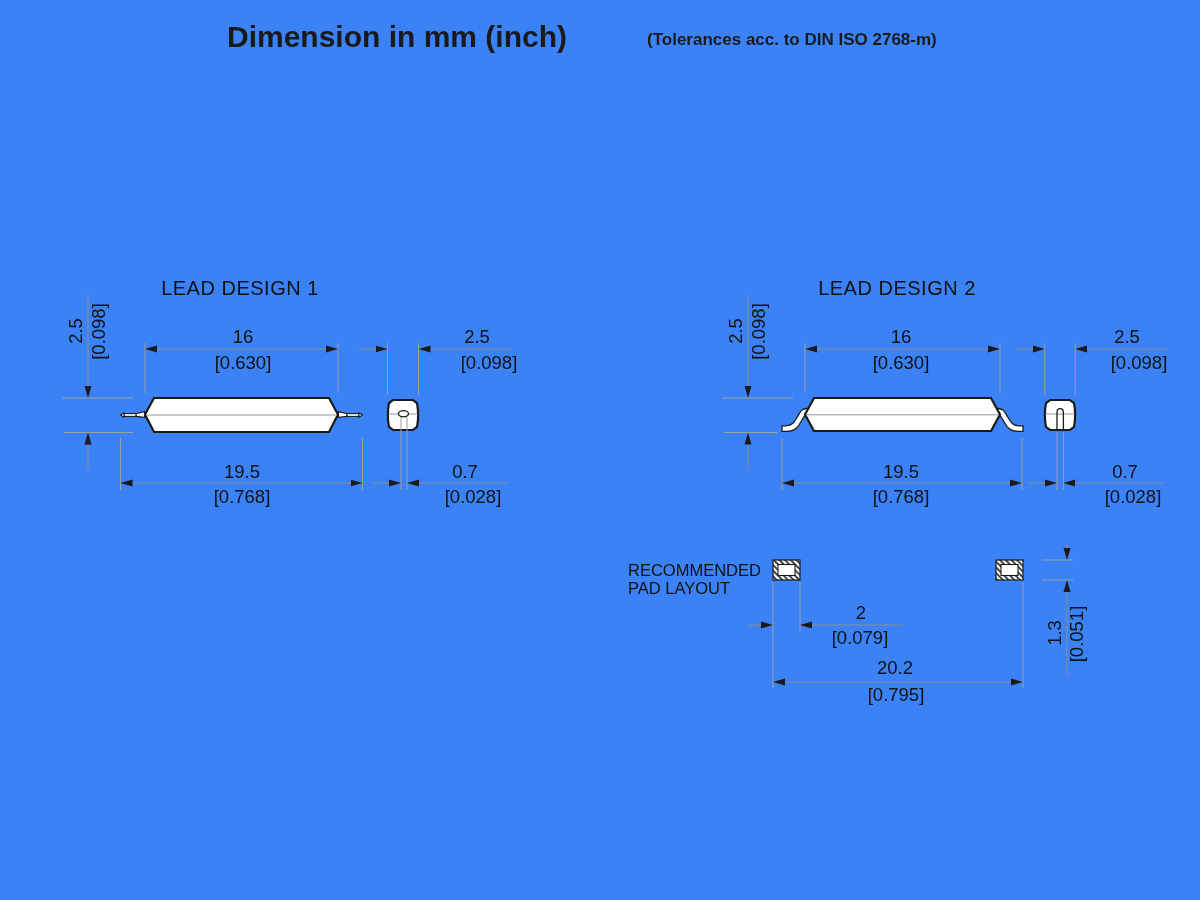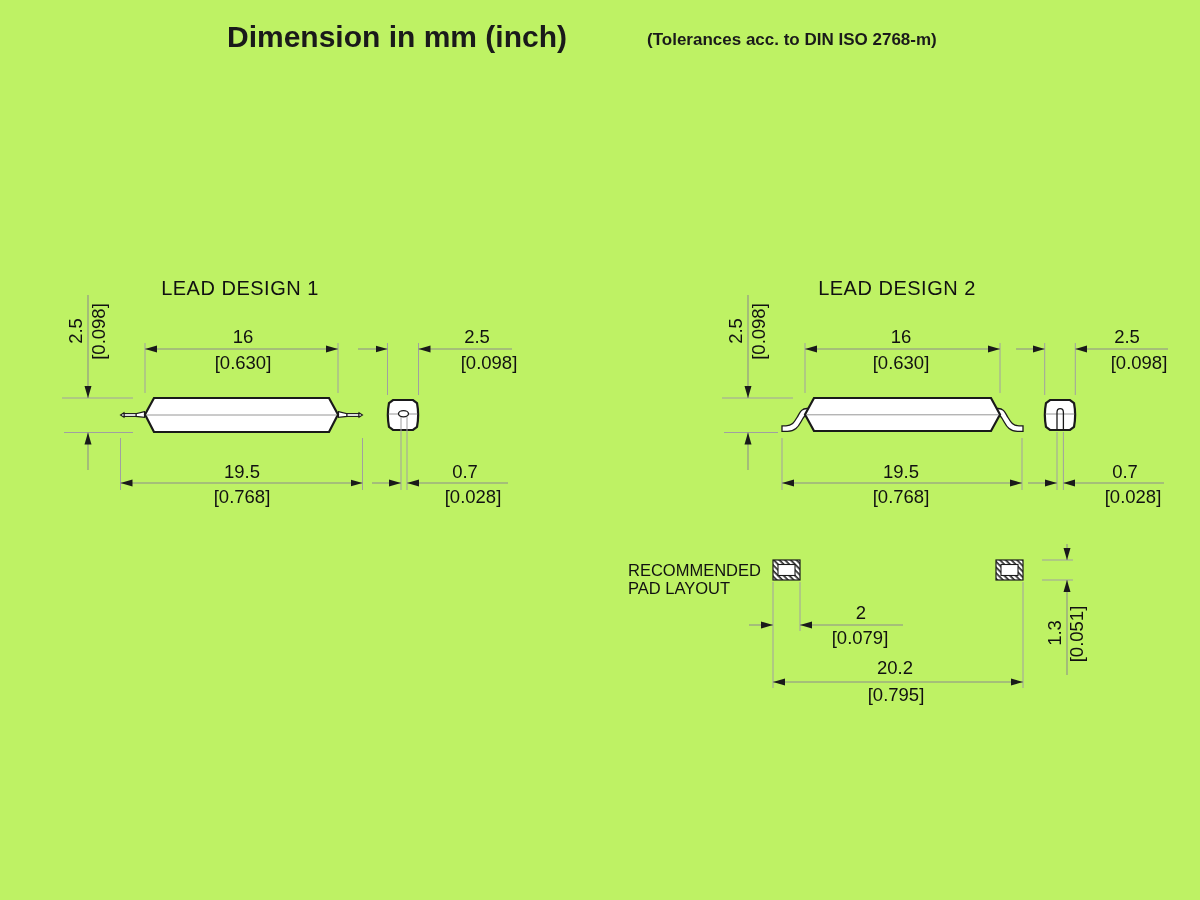--- a/index.html
+++ b/index.html
@@ -1,16 +1,16 @@
 <!DOCTYPE html>
 <html><head>
 <meta charset="utf-8">
 <style>
   html,body{margin:0;padding:0;background:#ffffff;}
-  .stage{position:relative;width:1200px;height:900px;background:#bef264;overflow:hidden;}
+  .stage{position:relative;width:1200px;height:900px;background:#3b82f6;overflow:hidden;}
   svg{display:block;}
   text{font-family:"Liberation Sans","DejaVu Sans",sans-serif;fill:#111111;}
   .title-main{font-size:30px;font-weight:bold;fill:#1a1a1a;}
   .title-tol{font-size:17px;font-weight:bold;fill:#1a1a1a;}
   .section-title{font-size:20px;letter-spacing:0.5px;text-anchor:middle;}
   .dimtext{font-size:18.5px;text-anchor:middle;}
   .pad-label{font-size:16.5px;}
   .ext{stroke:#a0a0a0;stroke-width:1;fill:none;}
   .dim{stroke:#8c8c8c;stroke-width:1.05;fill:none;}
   .outline{fill:#ffffff;stroke:#1a1a1a;stroke-width:2.2;stroke-linejoin:miter;}

